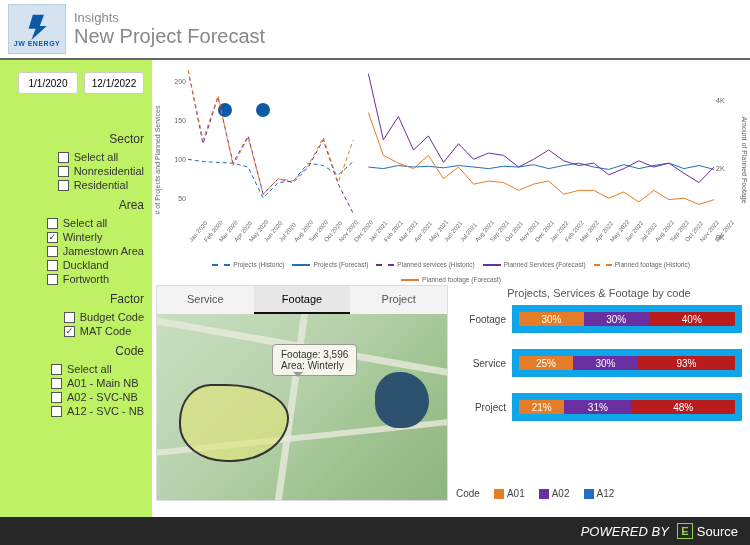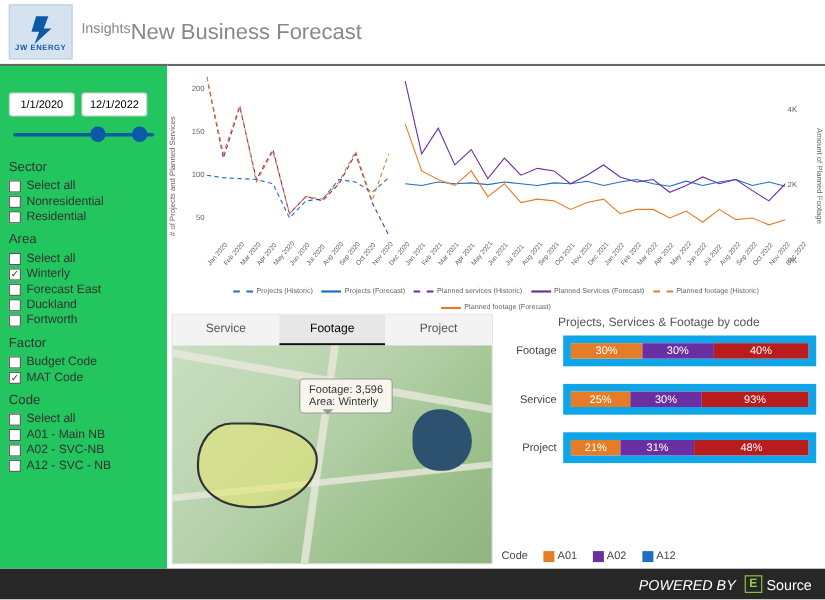--- a/index.html
+++ b/index.html
@@ -2,25 +2,25 @@
 <html><head>
 <meta charset="utf-8">
 <style>
   * { box-sizing: border-box; margin: 0; padding: 0; }
   body { font-family: Arial, sans-serif; width: 750px; height: 545px; overflow: hidden; background: #fff; font-size: 11px; color: #333; }
   .container { display: flex; flex-direction: column; width: 100%; height: 100%; }
   .header { display: flex; align-items: center; padding: 4px 8px; gap: 8px; }
   .logo { width: 58px; height: 50px; background: #d5e3f0; display: flex; flex-direction: column; align-items: center; justify-content: center; border: 1px solid #bcd; }
   .logo svg { width: 28px; height: 28px; }
   .logo-text { font-size: 7px; font-weight: bold; color: #0c5aa6; letter-spacing: 0.5px; }
-  .titles { display: flex; flex-direction: row; }
+  .titles { display: flex; flex-direction: column; }
   .title1 { font-size: 13px; color: #888; }
   .title2 { font-size: 20px; color: #888; }
   .body { display: flex; flex: 1; overflow: hidden; }
-  .sidebar { width: 152px; background: #22c55e; padding: 24px 8px; display: flex; flex-direction: column; gap: 2px; border-top: 2px solid #666; }
+  .sidebar { width: 152px; background: #bef264; padding: 12px 8px; display: flex; flex-direction: column; gap: 2px; border-top: 2px solid #666; align-items: flex-end; }
   .date-row { display: flex; gap: 6px; margin-bottom: 4px; }
   .date-input { width: 60px; height: 22px; background: #fff; border: 1px solid #ccc; border-radius: 3px; font-size: 10px; text-align: center; padding: 0; }
   .slider { position: relative; height: 20px; margin-bottom: 6px; }
   .slider-track { position: absolute; top: 9px; left: 4px; right: 4px; height: 3px; background: #0c5aa6; border-radius: 2px; }
   .slider-thumb { position: absolute; top: 3px; width: 14px; height: 14px; background: #0c5aa6; border-radius: 50%; }
   .section-label { font-size: 12px; color: #333; margin-top: 4px; margin-bottom: 2px; }
   .check-item { display: flex; align-items: center; gap: 5px; font-size: 11px; color: #333; padding: 1px 0; }
   .checkbox { width: 11px; height: 11px; background: #fff; border: 1px solid #555; display: inline-flex; align-items: center; justify-content: center; font-size: 9px; line-height: 1; }
   .main { flex: 1; display: flex; flex-direction: column; border-top: 2px solid #666; background: #fff; overflow: hidden; }
   .chart-top { position: relative; height: 225px; padding: 4px 6px 2px 6px; }
@@ -29,21 +29,21 @@
   .chart-area { position: absolute; left: 36px; right: 36px; top: 6px; bottom: 48px; }
   .y-ticks { position: absolute; left: -22px; top: 0; bottom: 0; width: 20px; font-size: 7px; color: #666; text-align: right; }
   .y-ticks span { position: absolute; right: 0; }
   .y-ticks-r { position: absolute; right: -22px; top: 0; bottom: 0; width: 20px; font-size: 7px; color: #666; text-align: left; }
   .y-ticks-r span { position: absolute; left: 0; }
   .x-labels { position: absolute; left: 36px; right: 36px; bottom: 18px; height: 28px; font-size: 6px; color: #666; }
   .x-labels span { position: absolute; transform: rotate(-50deg); transform-origin: left top; white-space: nowrap; }
   .legend { position: absolute; left: 36px; right: 36px; bottom: 2px; display: flex; gap: 8px; font-size: 6.5px; color: #666; justify-content: center; flex-wrap: wrap; }
   .legend-item { display: inline-flex; align-items: center; gap: 3px; }
   .lseg { width: 18px; height: 0; border-top-width: 2px; }
-  .lower { flex: 1; display: flex; gap: 4px; padding: 0 4px 4px 4px; overflow: hidden; }
+  .lower { flex: 1; display: flex; gap: 4px; padding: 0 4px 16px 4px; overflow: hidden; }
   .map-panel { width: 292px; background: #fff; border: 1px solid #ddd; display: flex; flex-direction: column; }
   .map-tabs { display: flex; height: 28px; background: #f3f3f3; }
   .map-tab { flex: 1; display: flex; align-items: center; justify-content: center; font-size: 11px; color: #555; border-bottom: 2px solid transparent; }
   .map-tab.active { color: #000; border-bottom: 2px solid #111; font-weight: 500; background: #e7e7e7; }
   .map-body { flex: 1; position: relative; background: linear-gradient(135deg,#c8dfc0 0%,#b8d2ad 40%,#9fc390 70%,#8fb57f 100%); overflow: hidden; }
   .road { position: absolute; background: #e9e8dc; opacity: 0.8; }
   .pond { position: absolute; right: 18px; top: 58px; width: 54px; height: 56px; background: #2c5270; border-radius: 50% 60% 55% 50%; }
   .zone { position: absolute; left: 22px; top: 70px; width: 110px; height: 78px; background: rgba(226,230,120,0.6); border: 2px solid #333; border-radius: 30% 60% 55% 45% / 50% 45% 60% 50%; }
   .tooltip { position: absolute; left: 115px; top: 30px; background: #f6f6ec; border: 1px solid #999; border-radius: 4px; padding: 4px 8px; font-size: 10px; color: #333; white-space: nowrap; }
   .tooltip::after { content: ""; position: absolute; left: 20px; bottom: -7px; border: 5px solid transparent; border-top-color: #999; }
@@ -69,21 +69,21 @@
 <div class="container">
   <div class="header">
     <div class="logo">
       <svg viewBox="0 0 40 40">
           <path d="M14 4 L30 4 L24 20 L34 20 L12 40 L18 24 L8 24 Z" fill="#0c5aa6"></path>
         </svg>
       <span class="logo-text">JW ENERGY</span>
     </div>
     <div class="titles">
       <span class="title1">Insights</span>
-      <span class="title2">New Business Forecast</span>
+      <span class="title2">New Project Forecast</span>
     </div>
   </div>
 
   <div class="body">
     <div class="sidebar">
       <div class="date-row">
         <input class="date-input" value="1/1/2020" style="">
         <input class="date-input" value="12/1/2022" style="">
       </div>
       <div class="slider">
@@ -113,21 +113,21 @@
           <div class="check-item">
             <span class="checkbox"></span>
             <span>Select all</span>
           </div>
           <div class="check-item">
             <span class="checkbox">✓</span>
             <span>Winterly</span>
           </div>
           <div class="check-item">
             <span class="checkbox"></span>
-            <span>Forecast East</span>
+            <span>Jamestown Area</span>
           </div>
           <div class="check-item">
             <span class="checkbox"></span>
             <span>Duckland</span>
           </div>
           <div class="check-item">
             <span class="checkbox"></span>
             <span>Fortworth</span>
           </div>
         </div>

